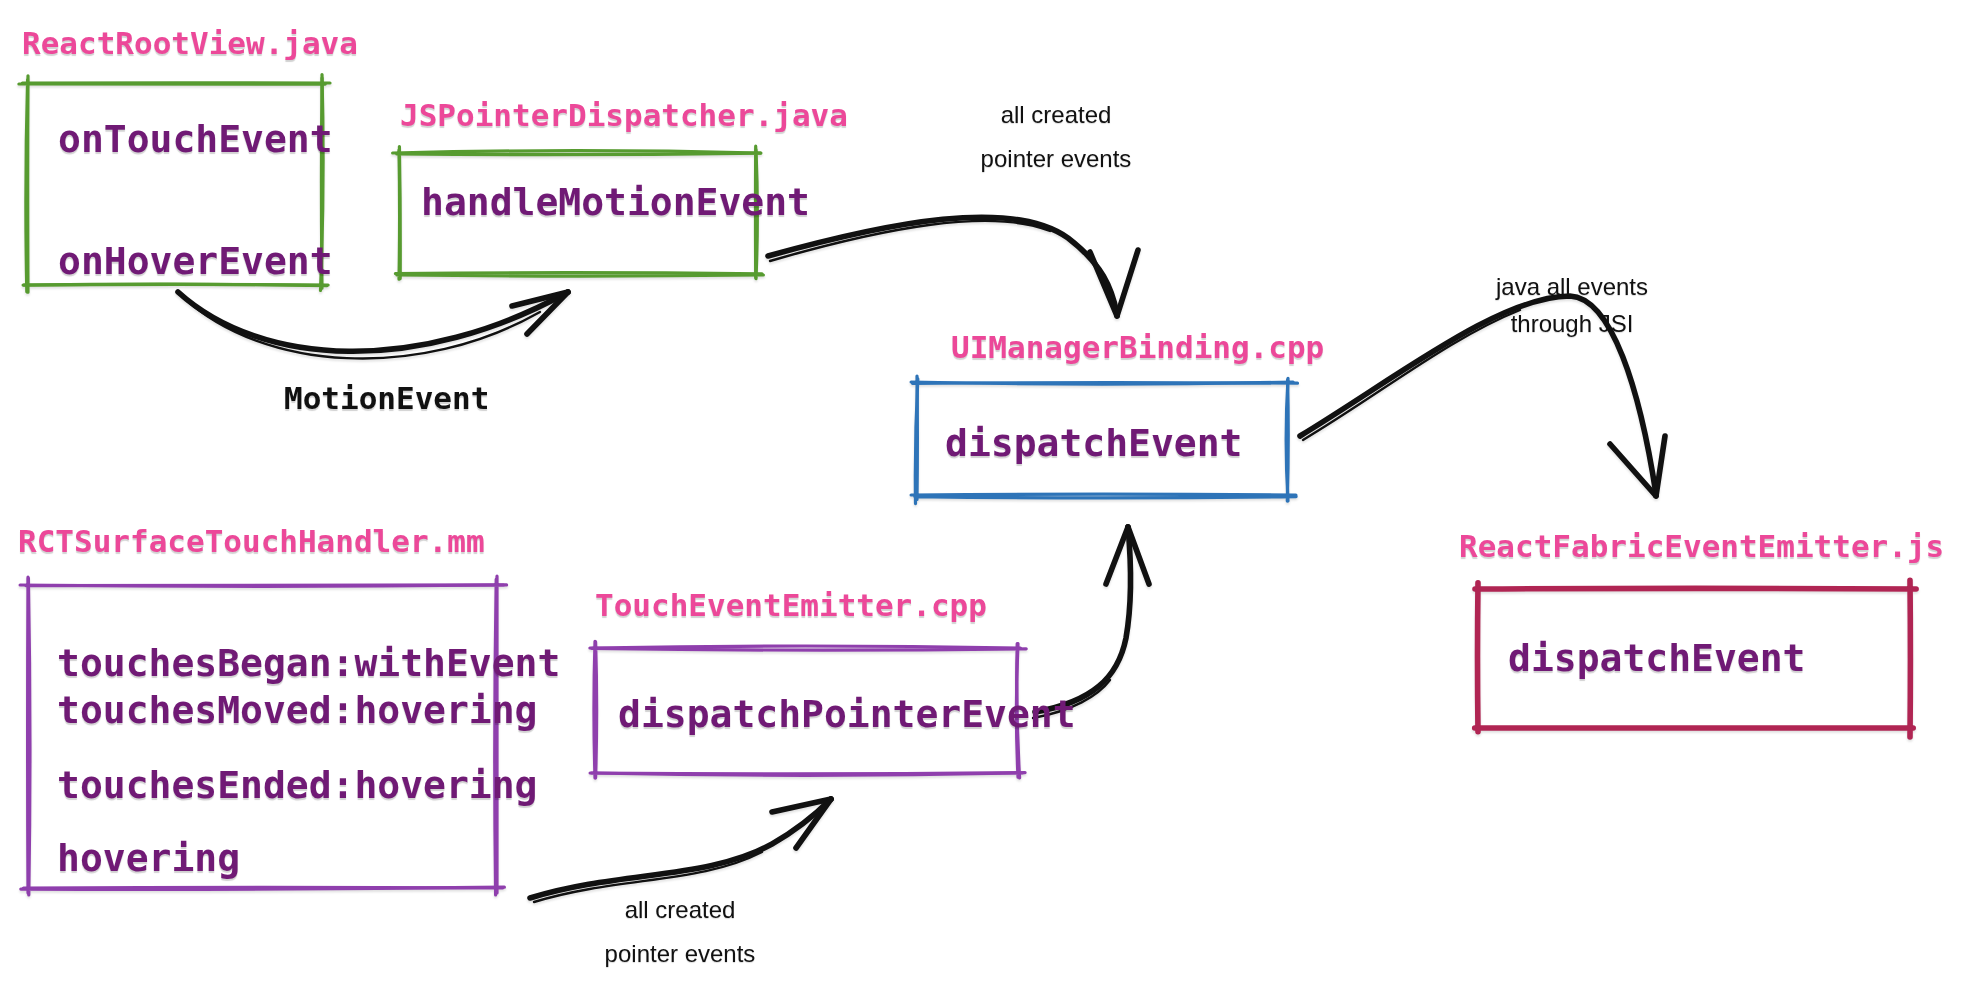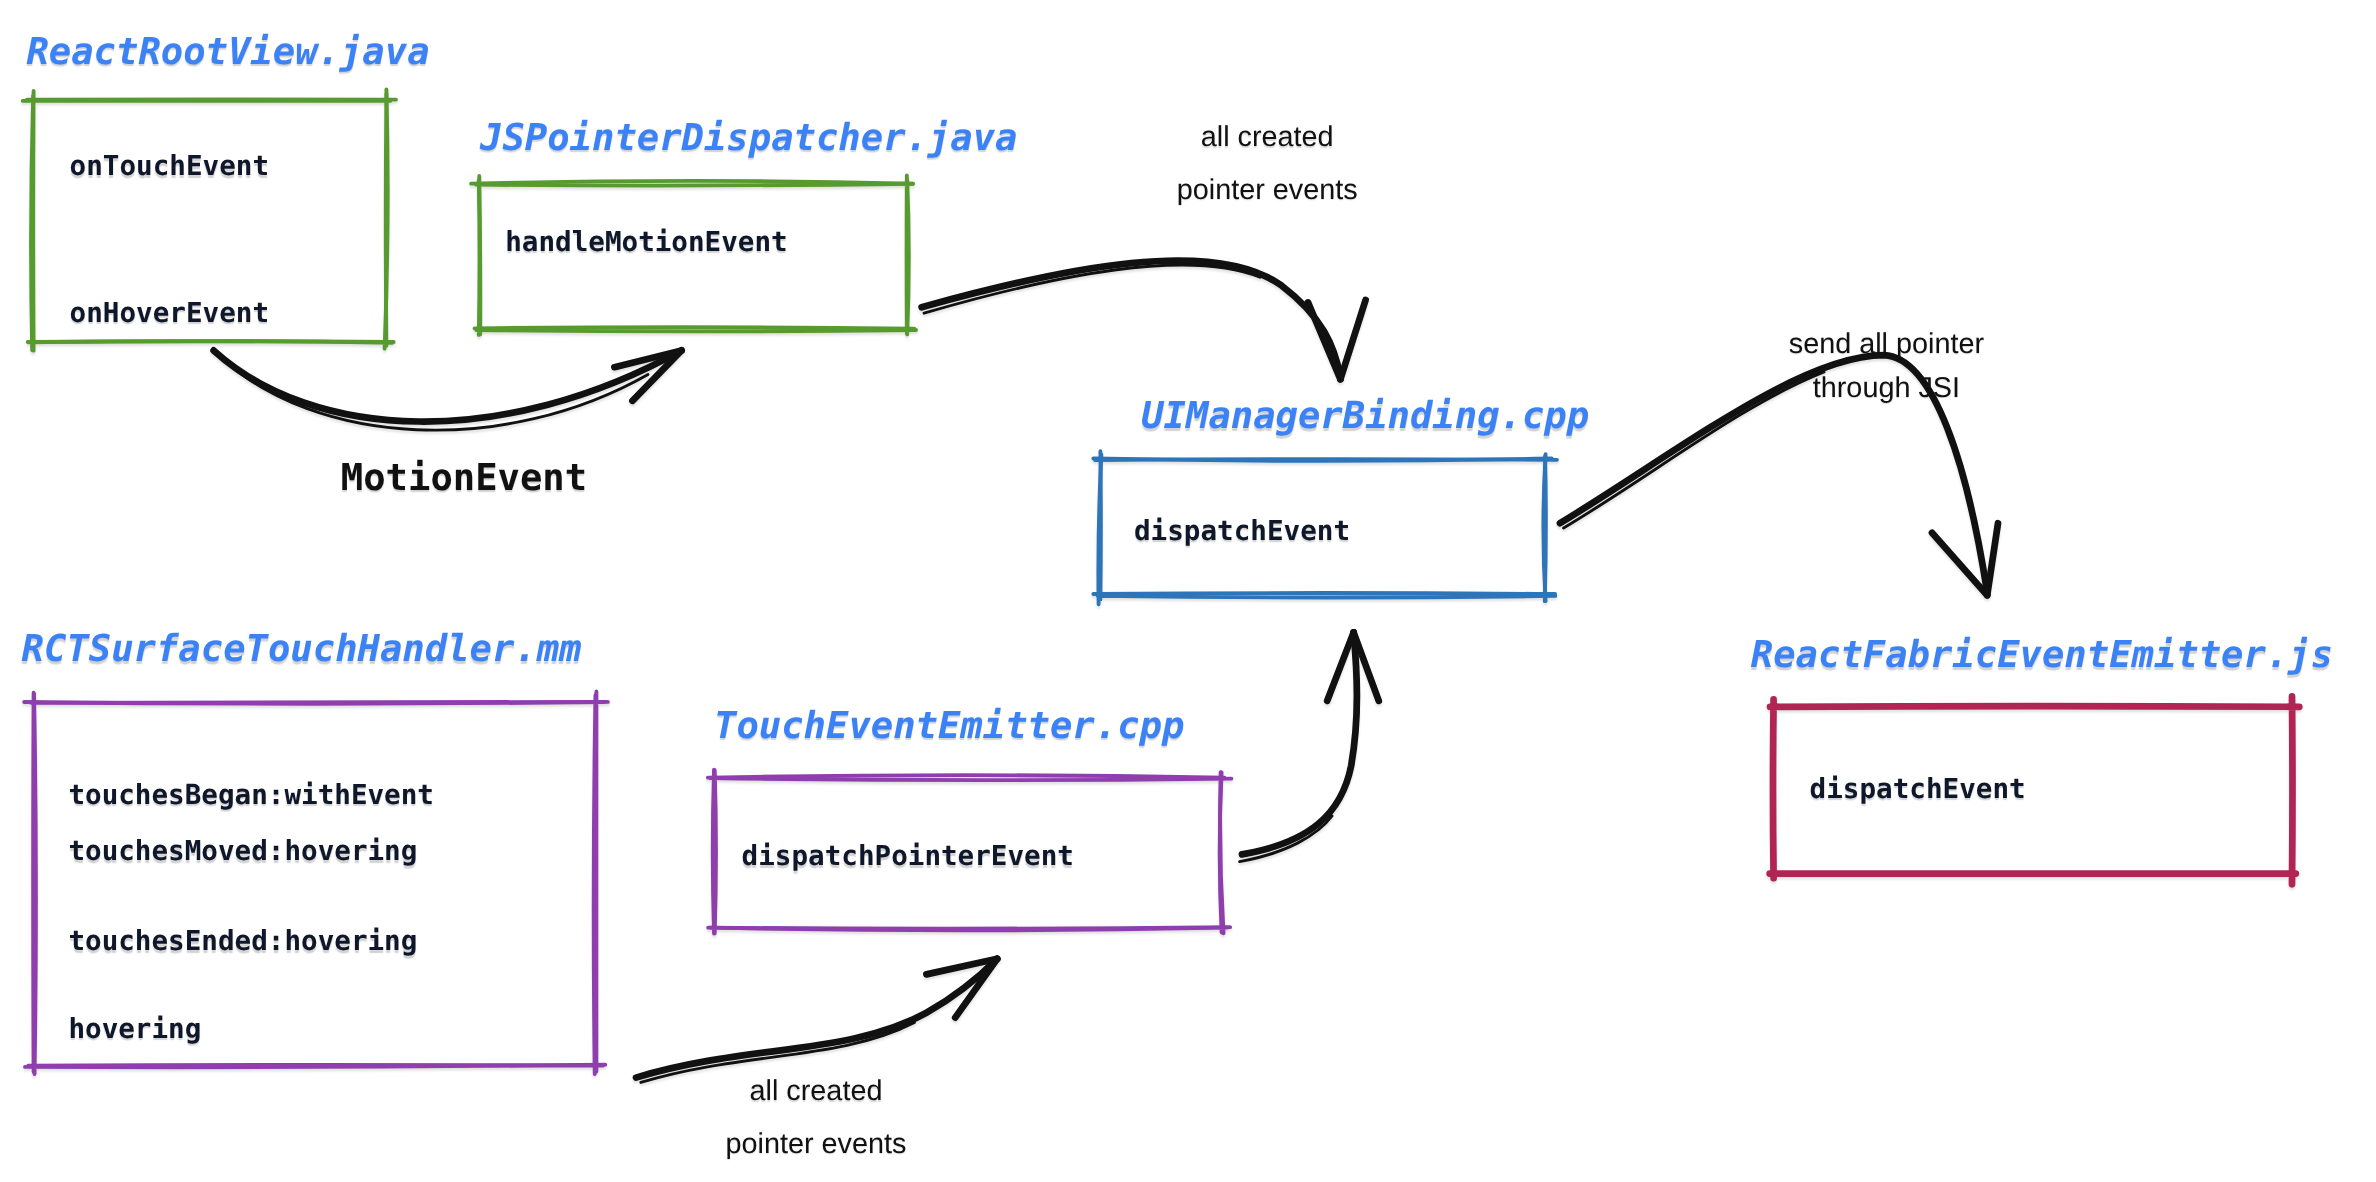--- a/index.html
+++ b/index.html
@@ -1,24 +1,24 @@
 <!DOCTYPE html>
 <html><head>
 <meta charset="utf-8">
 <style>
   html,body{margin:0;padding:0;background:#ffffff;}
   .canvas{position:relative;width:1980px;height:985px;background:#fff;overflow:hidden;
           font-family:"DejaVu Sans Mono", monospace;}
   #sketch{position:absolute;left:0;top:0;filter:drop-shadow(0 2px 1px rgba(0,0,0,.12));}
   .file-title{position:absolute;font-family:"DejaVu Sans Mono",monospace;font-weight:700;
-              font-size:31px;line-height:36px;color:#3b82f6;white-space:nowrap;
-              text-shadow:0 2px 1px rgba(0,0,0,.18);font-style:italic;}
+              font-size:31px;line-height:36px;color:#ec4899;white-space:nowrap;
+              text-shadow:0 2px 1px rgba(0,0,0,.18);}
   .node{position:absolute;}
   .method{position:absolute;font-family:"DejaVu Sans Mono",monospace;font-weight:700;
-          font-size:23px;line-height:44px;color:#0f172a;white-space:nowrap;
+          font-size:38px;line-height:44px;color:#701a75;white-space:nowrap;
           text-shadow:0 2px 1px rgba(0,0,0,.18);}
   .edge-label{position:absolute;color:#111;text-align:center;
               text-shadow:0 1px 1px rgba(0,0,0,.15);}
   .edge-label.sans{font-family:Liberation Sans, sans-serif;
                    font-size:24px;line-height:44px;font-weight:400;}
   .edge-label.mono{font-family:"DejaVu Sans Mono",monospace;font-weight:700;
                    font-size:31px;line-height:36px;text-shadow:0 2px 1px rgba(0,0,0,.18);}
 </style>
 </head>
 <body>
@@ -95,21 +95,21 @@
   </div>
 
   <div class="edge-label mono" style="left:284px;top:380px;">MotionEvent</div>
 
   <div class="edge-label sans" style="left:926px;top:93px;width:260px;">
     <div>all created</div>
     <div>pointer events</div>
   </div>
 
   <div class="edge-label sans" style="left:1442px;top:268px;width:260px;line-height:37px;">
-    <div>send all pointer</div>
+    <div>java all events</div>
     <div>through JSI</div>
   </div>
 
   <div class="edge-label sans" style="left:550px;top:888px;width:260px;">
     <div>all created</div>
     <div>pointer events</div>
   </div>
 
 </div>
 

